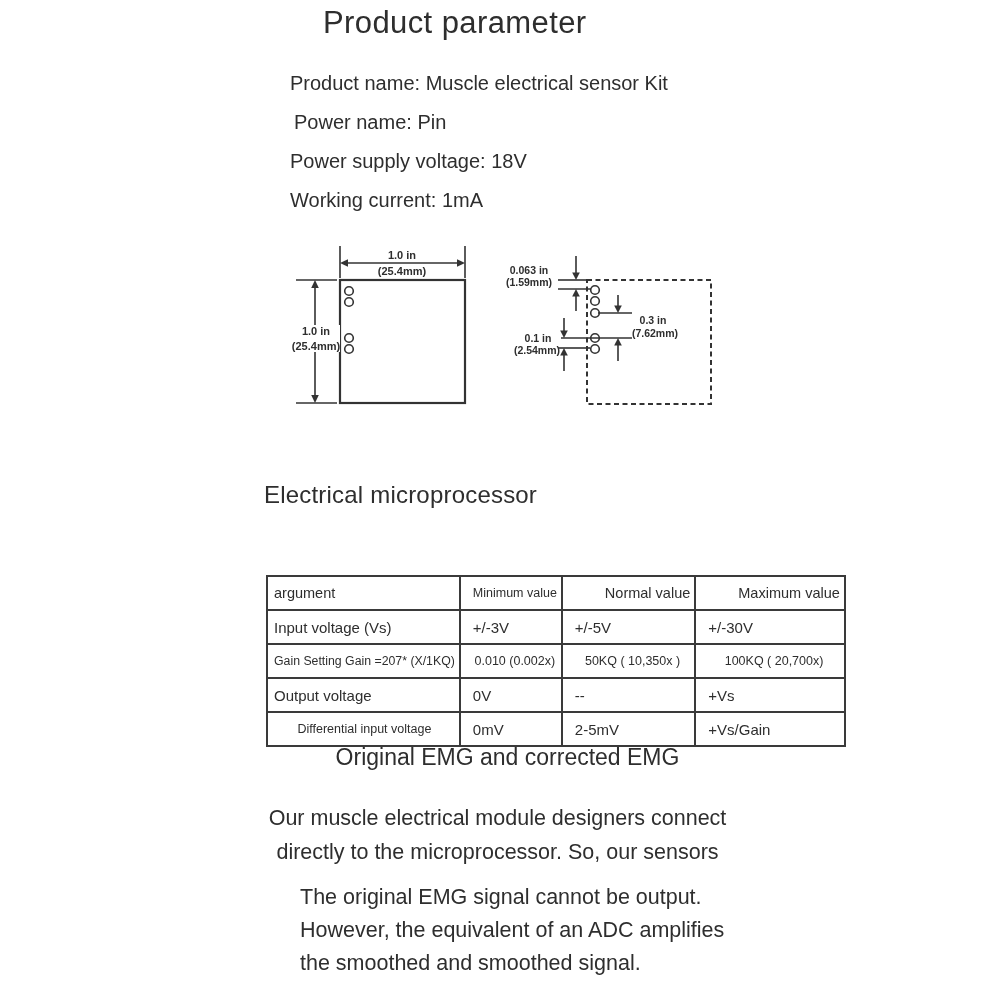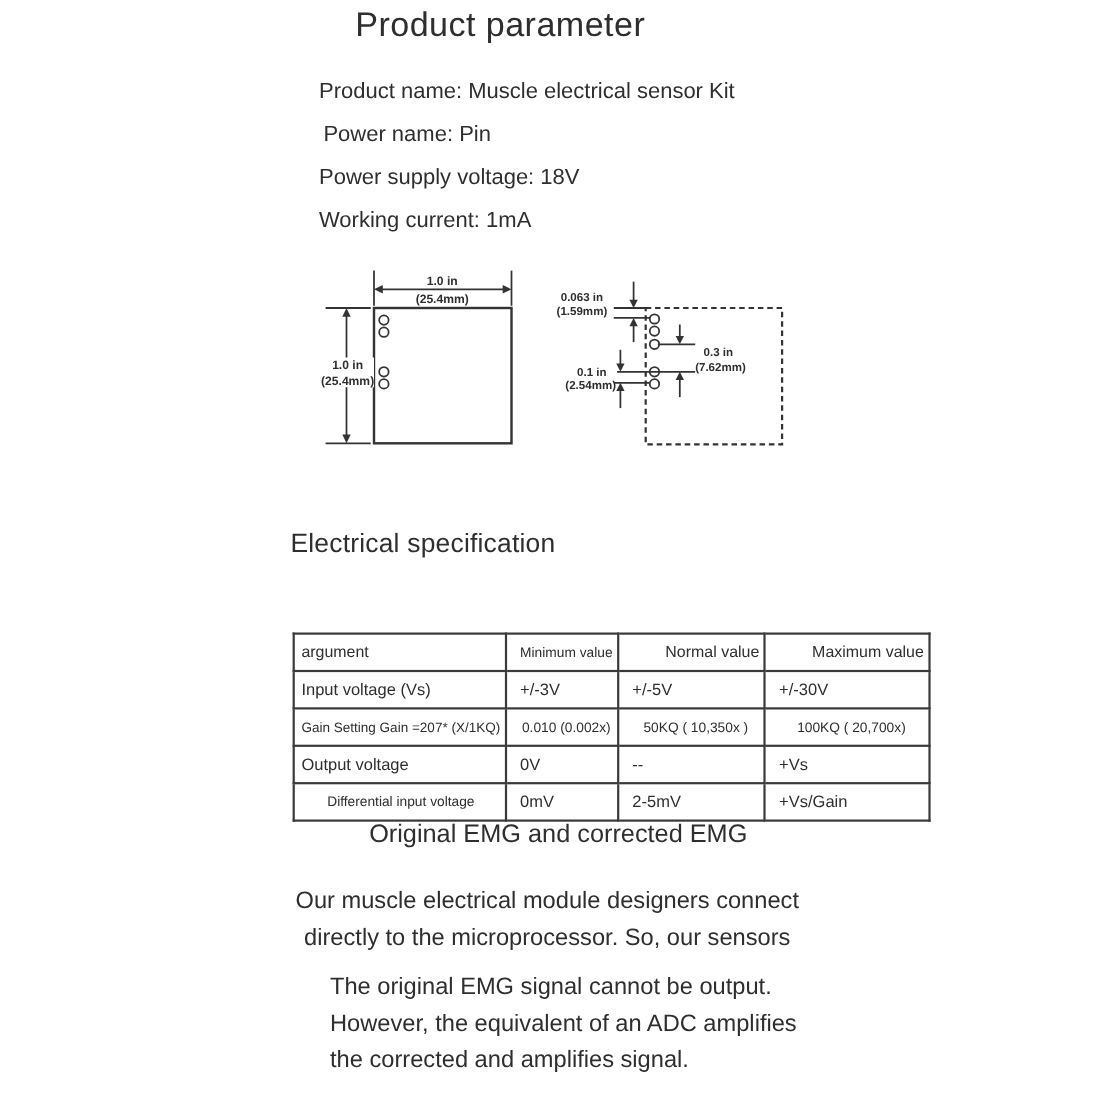--- a/index.html
+++ b/index.html
@@ -113,21 +113,21 @@
       <line class="ln" x1="338" y1="55" x2="338" y2="70"></line>
       <polygon class="arr" points="338,73 334.2,65.5 341.8,65.5"></polygon>
       <line class="ln" x1="338" y1="103" x2="338" y2="121"></line>
       <polygon class="arr" points="338,98 334.2,105.5 341.8,105.5"></polygon>
       <text class="dimtxt dimtxt2" x="373" y="84">0.3 in</text>
       <text class="dimtxt dimtxt2" x="375" y="97">(7.62mm)</text>
     </g>
   </g>
 </svg>
 
-<div class="abs" id="elec-heading">Electrical specification</div>
+<div class="abs" id="elec-heading">Electrical microprocessor</div>
 
 <div class="abs" id="spec-table">
   <table>
     <colgroup>
       <col style="width:175px">
         <col style="width:86px">
         <col style="width:102px">
         <col style="width:108px">
     </colgroup>
     <tbody>
@@ -168,14 +168,14 @@
 <div class="abs" id="emg-heading">Original EMG and corrected EMG</div>
 
 <div class="abs" id="para1">
   <div>Our muscle electrical module designers connect</div>
   <div>directly to the microprocessor. So, our sensors</div>
 </div>
 
 <div class="abs" id="para2">
   <div>The original EMG signal cannot be output.</div>
   <div>However, the equivalent of an ADC amplifies</div>
-  <div>the corrected and amplifies signal.</div>
+  <div>the smoothed and smoothed signal.</div>
 </div>
 
 </body></html>

